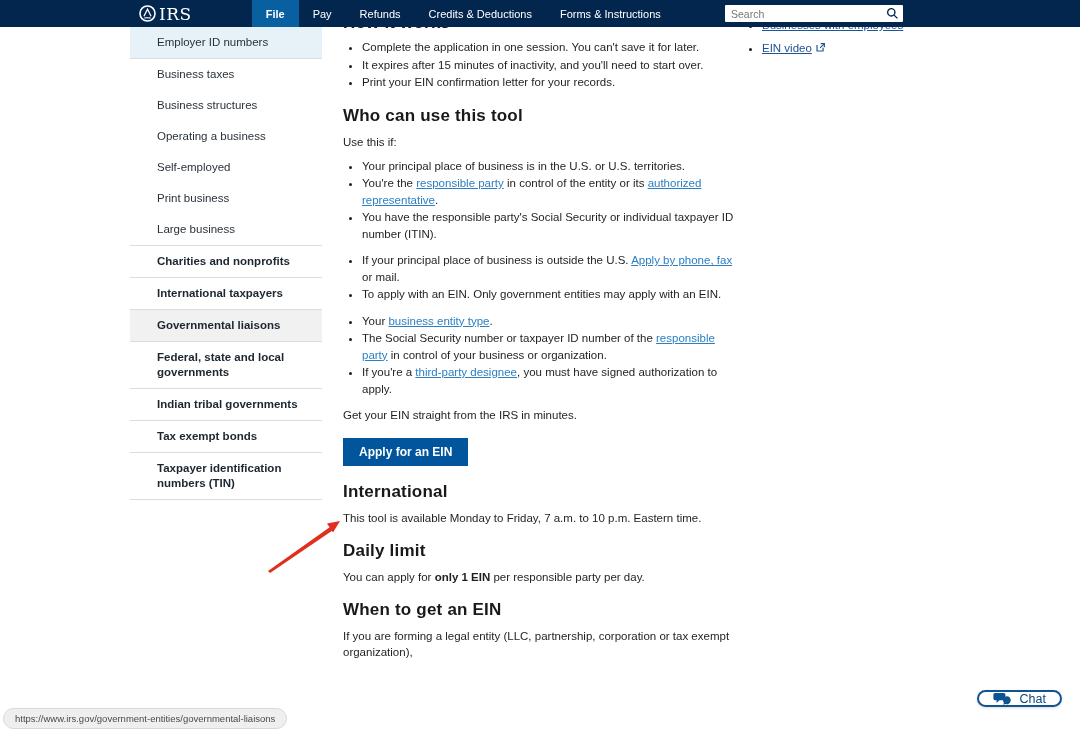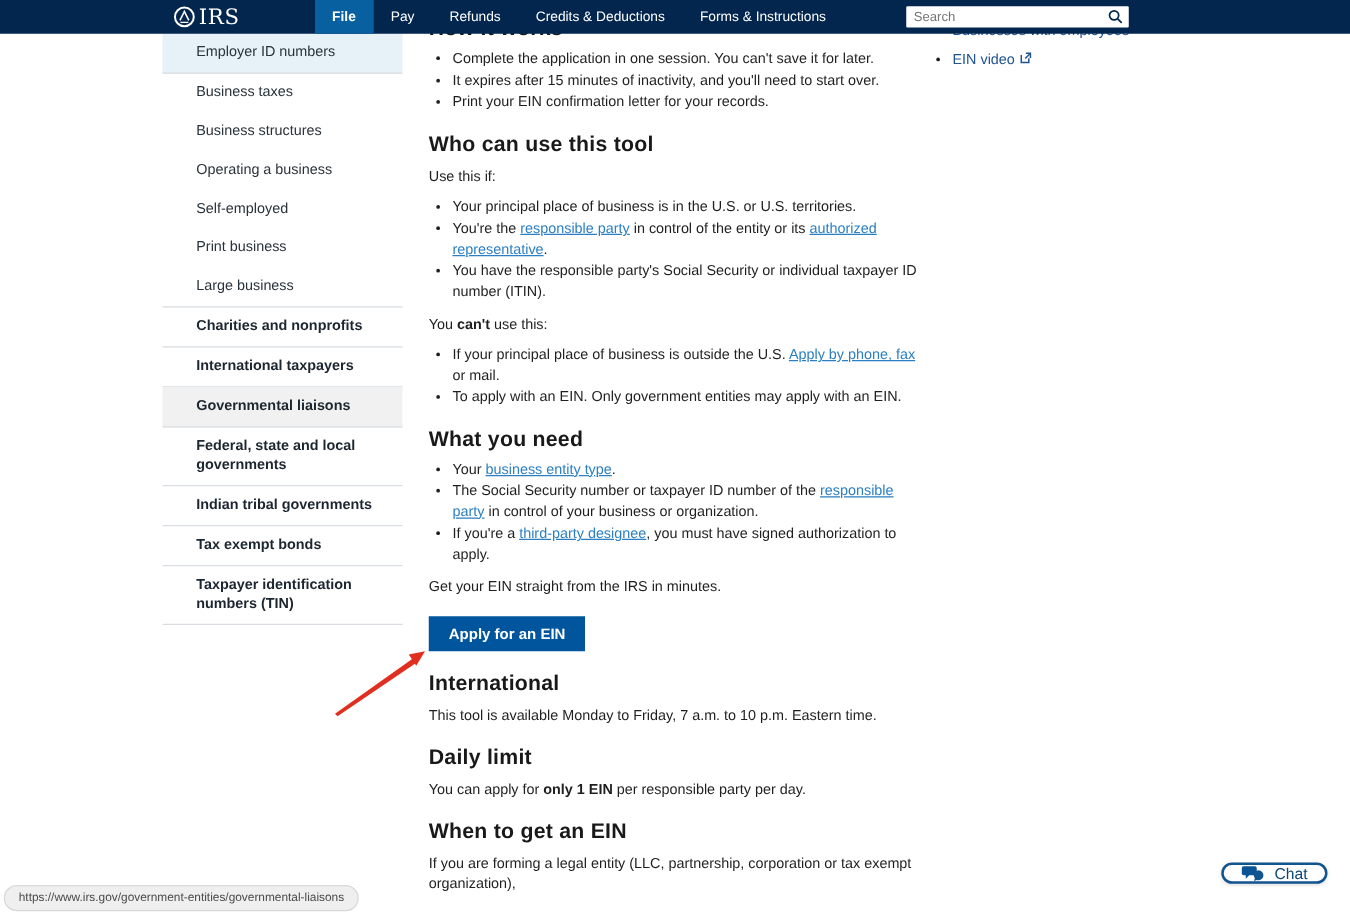--- a/index.html
+++ b/index.html
@@ -35,21 +35,21 @@
   .bullets { margin:4px 0 10px 0; padding-left:19px; list-style:disc; }
   .bullets li { font-size:11.5px; line-height:16.5px; margin:1px 0; }
   .link { color:#2b7fc2; text-decoration:underline; cursor:pointer; }
   .b { font-weight:bold; }
   .apply-btn { display:inline-block; background:#00559c; color:#fff; font-weight:bold; font-size:12px; font-family:inherit; padding:7px 16px; border:none; border-radius:0; margin:7px 0 1px 0; cursor:pointer; }
 
   
   .related { position:absolute; left:748px; top:18px; width:240px; z-index:1; }
   .related ul { list-style:disc; padding-left:14px; }
   .related li { font-size:11.5px; line-height:15px; margin-bottom:8px; color:#1b1b1b; }
-  .related a { color:#215493; cursor:pointer; }
+  .related a { color:#215493; text-decoration:underline; cursor:pointer; }
   .ext-icon { display:inline-block; vertical-align:-1px; margin-left:3px; }
 
   
   .annot { position:absolute; left:0; top:0; width:1080px; height:732px; pointer-events:none; z-index:6; }
 
   
   .statusbar { position:absolute; left:3px; bottom:3px; height:21px; background:#efefef; border:1px solid #d8d8d8; border-radius:11px; display:flex; align-items:center; padding:0 11px; font-size:9.5px; color:#4a4a4a; z-index:8; }
 
   
   .chat-btn { position:absolute; right:18px; bottom:25px; height:17px; background:#fff; border:2px solid #11548e; border-radius:16px; display:flex; align-items:center; gap:7px; padding:0 14px; cursor:pointer; z-index:8; box-shadow:0 1px 3px rgba(0,0,0,.15); }
@@ -116,27 +116,25 @@
       <li><span>Print your EIN confirmation letter for your records.</span></li>
     </ul>
 
     <h2>Who can use this tool</h2>
     <p>Use this if:</p>
     <ul class="bullets">
       <li><span>Your principal place of business is in the U.S. or U.S. territories.</span></li>
       <li><span>You're the </span><a class="link">responsible party</a><span> in control of the entity or its </span><a class="link">authorized representative</a><span>.</span></li>
       <li><span>You have the responsible party's Social Security or individual taxpayer ID number (ITIN).</span></li>
     </ul>
-    <p><span>You </span><span class="b">can't</span><span> use this:</span></p>
     <ul class="bullets">
       <li><span>If your principal place of business is outside the U.S. </span><a class="link">Apply by phone, fax</a><span> or mail.</span></li>
       <li><span>To apply with an EIN. Only government entities may apply with an EIN.</span></li>
     </ul>
 
-    <h2>What you need</h2>
     <ul class="bullets">
       <li><span>Your </span><a class="link">business entity type</a><span>.</span></li>
       <li><span>The Social Security number or taxpayer ID number of the </span><a class="link">responsible party</a><span> in control of your business or organization.</span></li>
       <li><span>If you're a </span><a class="link">third-party designee</a><span>, you must have signed authorization to apply.</span></li>
     </ul>
 
     <p>Get your EIN straight from the IRS in minutes.</p>
     <button class="apply-btn">Apply for an EIN</button>
 
     <h2>International</h2>

